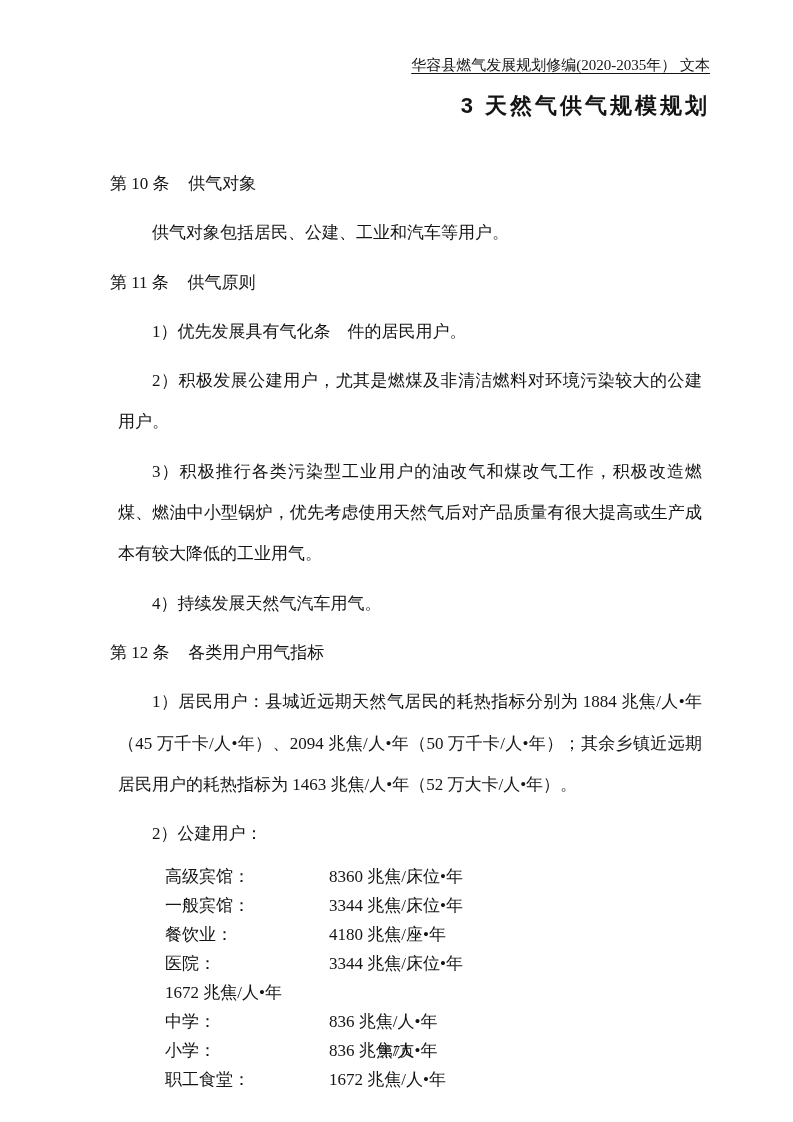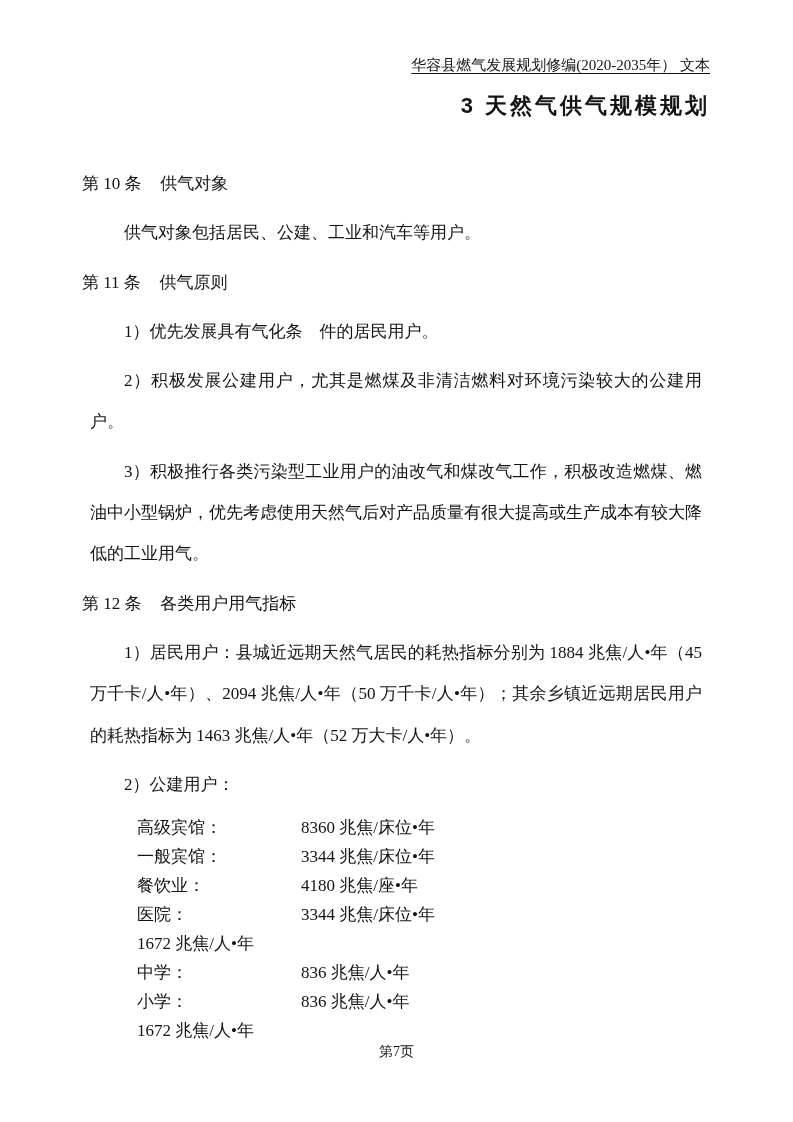--- a/index.html
+++ b/index.html
@@ -9,21 +9,21 @@
   }
   .page {
     position: relative;
     width: 793px;
     height: 1122px;
     margin: 0 auto;
     background: #ffffff;
     color: #141414;
     font-family: "Liberation Serif", "DejaVu Serif", serif;
     box-sizing: border-box;
-    padding: 55px 83px 0 82px;
+    padding: 55px 83px 0 110px;
     overflow: hidden;
   }
   .header {
     text-align: right;
     font-size: 15px;
     line-height: 20px;
   }
   .header-title {
     text-decoration: underline;
     text-underline-offset: 3px;
@@ -87,20 +87,21 @@
 
   <div class="body">
 
     <p class="article-heading"><span>第 10 条</span><span class="article-title">供气对象</span></p>
     <p class="para">供气对象包括居民、公建、工业和汽车等用户。</p>
 
     <p class="article-heading"><span>第 11 条</span><span class="article-title">供气原则</span></p>
     <p class="para">1）优先发展具有气化条　件的居民用户。</p>
     <p class="para">2）积极发展公建用户，尤其是燃煤及非清洁燃料对环境污染较大的公建用户。</p>
     <p class="para">3）积极推行各类污染型工业用户的油改气和煤改气工作，积极改造燃煤、燃油中小型锅炉，优先考虑使用天然气后对产品质量有很大提高或生产成本有较大降低的工业用气。</p>
+    <p class="para">4）持续发展天然气汽车用气。</p>
 
     <p class="article-heading"><span>第 12 条</span><span class="article-title">各类用户用气指标</span></p>
     <p class="para">1）居民用户：县城近远期天然气居民的耗热指标分别为 1884 兆焦/人•年（45 万千卡/人•年）、2094 兆焦/人•年（50 万千卡/人•年）；其余乡镇近远期居民用户的耗热指标为 1463 兆焦/人•年（52 万大卡/人•年）。</p>
     <p class="para">2）公建用户：</p>
 
     <div class="indicator-list">
       <div class="indicator-row">
         <span class="indicator-label">高级宾馆：</span>
         <span class="indicator-value">8360 兆焦/床位•年</span>
       </div>
@@ -121,20 +122,21 @@
       </div>
       <div class="indicator-row">
         <span class="indicator-label">中学：</span>
         <span class="indicator-value">836 兆焦/人•年</span>
       </div>
       <div class="indicator-row">
         <span class="indicator-label">小学：</span>
         <span class="indicator-value">836 兆焦/人•年</span>
       </div>
       <div class="indicator-row">
+        <span class="indicator-label">职工食堂：</span>
         <span class="indicator-value">1672 兆焦/人•年</span>
       </div>
     </div>
 
   </div>
 
   <div class="footer">
     <span>第7页</span>
   </div>
 

